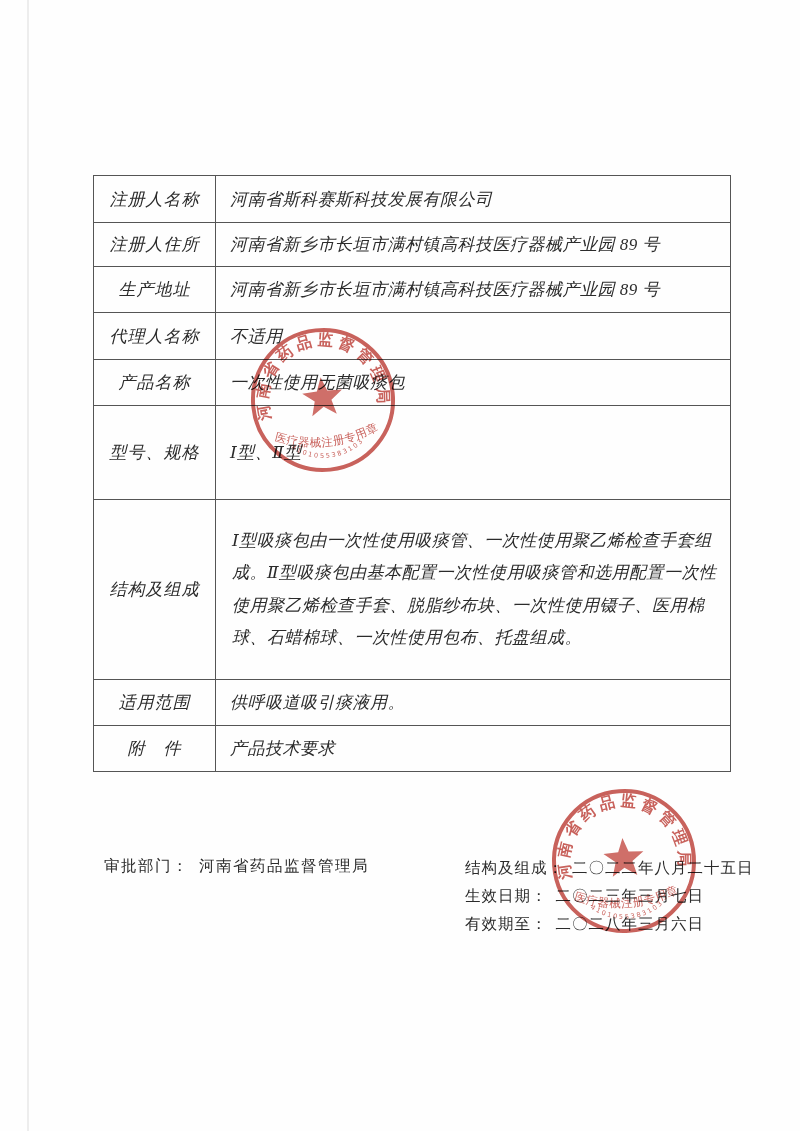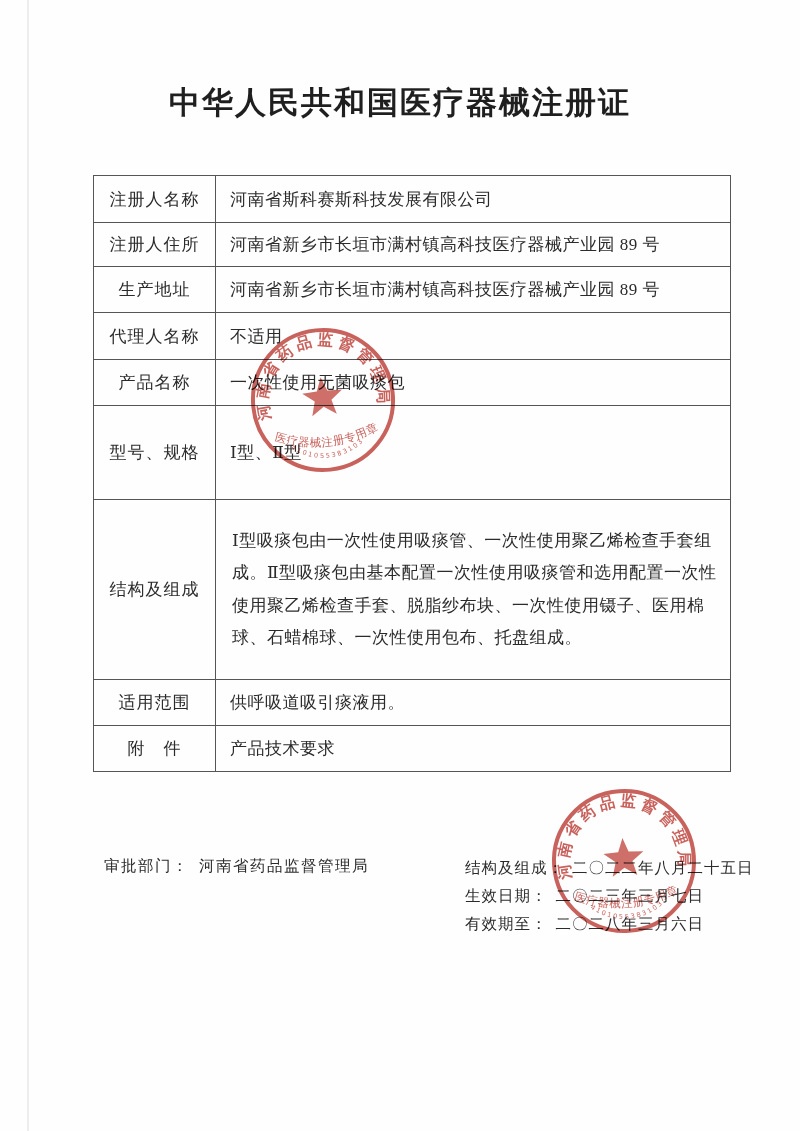--- a/index.html
+++ b/index.html
@@ -12,21 +12,21 @@
   .doc-title{
     position:absolute;left:0;top:82px;width:100%;text-align:center;
     font-size:31px;font-weight:bold;letter-spacing:2px;color:#1f1f1f;
   }
   .cert-line{
     position:absolute;left:136px;top:142px;font-size:17.5px;letter-spacing:1px;color:#2b2b2b;
   }
   .cert-line .num{margin-left:8px;}
   table.cert-table{
     position:absolute;left:93px;top:175px;width:638px;
-    border-collapse:collapse;table-layout:fixed;
+    border-collapse:collapse;table-layout:fixed;font-style:italic;
   }
   table.cert-table td{
     border:1px solid #555555;font-size:17px;vertical-align:middle;
     color:#2b2b2b;
   }
   td.lbl{width:113px;text-align:center;letter-spacing:1px;padding:2px 4px;}
   td.val{padding:2px 6px 2px 14px;letter-spacing:0.5px;}
   tr.r1 td{height:42px}
   tr.r2 td{height:39px}
   tr.r3 td{height:41px}
@@ -56,21 +56,20 @@
   .stamp-2{left:549px;top:786px;transform:rotate(-4deg);}
   .stamp svg{width:100%;height:100%;}
 </style>
 </head>
 <body>
 
 <div class="page">
 
   <div class="scan-edge"></div>
 
-  <div class="doc-title">中华人民共和国医疗器械注册证</div>
 
 
   <table class="cert-table">
     <tbody>
       <tr class="r1">
         <td class="lbl">注册人名称</td>
         <td class="val">河南省斯科赛斯科技发展有限公司</td>
       </tr>
       <tr class="r2">
         <td class="lbl">注册人住所</td>

